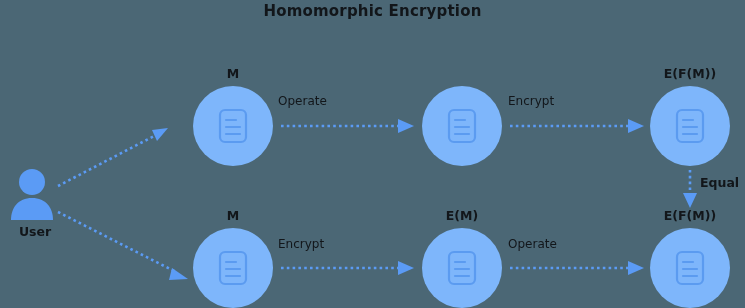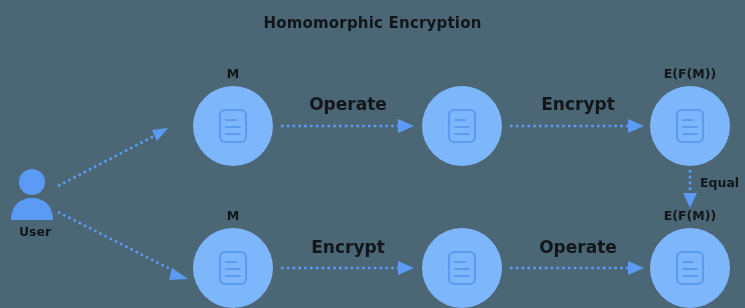--- a/index.html
+++ b/index.html
@@ -21,21 +21,20 @@
   .title {
     position: absolute;
     left: 0;
     top: 2px;
     width: 745px;
     text-align: center;
     font-size: 15px;
     font-weight: bold;
     color: #12161a;
     letter-spacing: 0.2px;
-    margin-top: 12px;
   }
   .node {
     position: absolute;
     width: 80px;
     height: 80px;
     border-radius: 50%;
     background: #7eb6fb;
     display: flex;
     align-items: center;
     justify-content: center;
@@ -48,23 +47,22 @@
     font-weight: bold;
     color: #12161a;
   }
   .doc-icon {
     width: 30px;
     height: 36px;
   }
   .edge-label {
     position: absolute;
     width: 140px;
-    text-align: center;
-    font-size: 17px;
-    font-weight: bold;
+    font-size: 12px;
+    font-weight: normal;
     color: #12161a;
   }
   .equal-label {
     position: absolute;
     font-size: 12.5px;
     font-weight: bold;
     color: #12161a;
   }
   .user-label {
     position: absolute;
@@ -179,20 +177,21 @@
   <div class="node-label" style="left:173px; top:208px;">M</div>
   <div class="node" style="left:193px; top:228px;">
     <svg class="doc-icon" viewBox="0 0 30 36">
       <rect x="2" y="2" width="26" height="32" rx="5" ry="5" fill="none" stroke="#5b9bf0" stroke-width="2.2"></rect>
       <line x1="8" y1="12" x2="18" y2="12" stroke="#5b9bf0" stroke-width="2.2" stroke-linecap="round"></line>
       <line x1="8" y1="19" x2="22" y2="19" stroke="#5b9bf0" stroke-width="2.2" stroke-linecap="round"></line>
       <line x1="8" y1="26" x2="22" y2="26" stroke="#5b9bf0" stroke-width="2.2" stroke-linecap="round"></line>
     </svg>
   </div>
 
+  <div class="node-label" style="left:402px; top:208px;">E(M)</div>
   <div class="node" style="left:422px; top:228px;">
     <svg class="doc-icon" viewBox="0 0 30 36">
       <rect x="2" y="2" width="26" height="32" rx="5" ry="5" fill="none" stroke="#5b9bf0" stroke-width="2.2"></rect>
       <line x1="8" y1="12" x2="18" y2="12" stroke="#5b9bf0" stroke-width="2.2" stroke-linecap="round"></line>
       <line x1="8" y1="19" x2="22" y2="19" stroke="#5b9bf0" stroke-width="2.2" stroke-linecap="round"></line>
       <line x1="8" y1="26" x2="22" y2="26" stroke="#5b9bf0" stroke-width="2.2" stroke-linecap="round"></line>
     </svg>
   </div>
 
   <div class="node-label" style="left:630px; top:208px;">E(F(M))</div>

